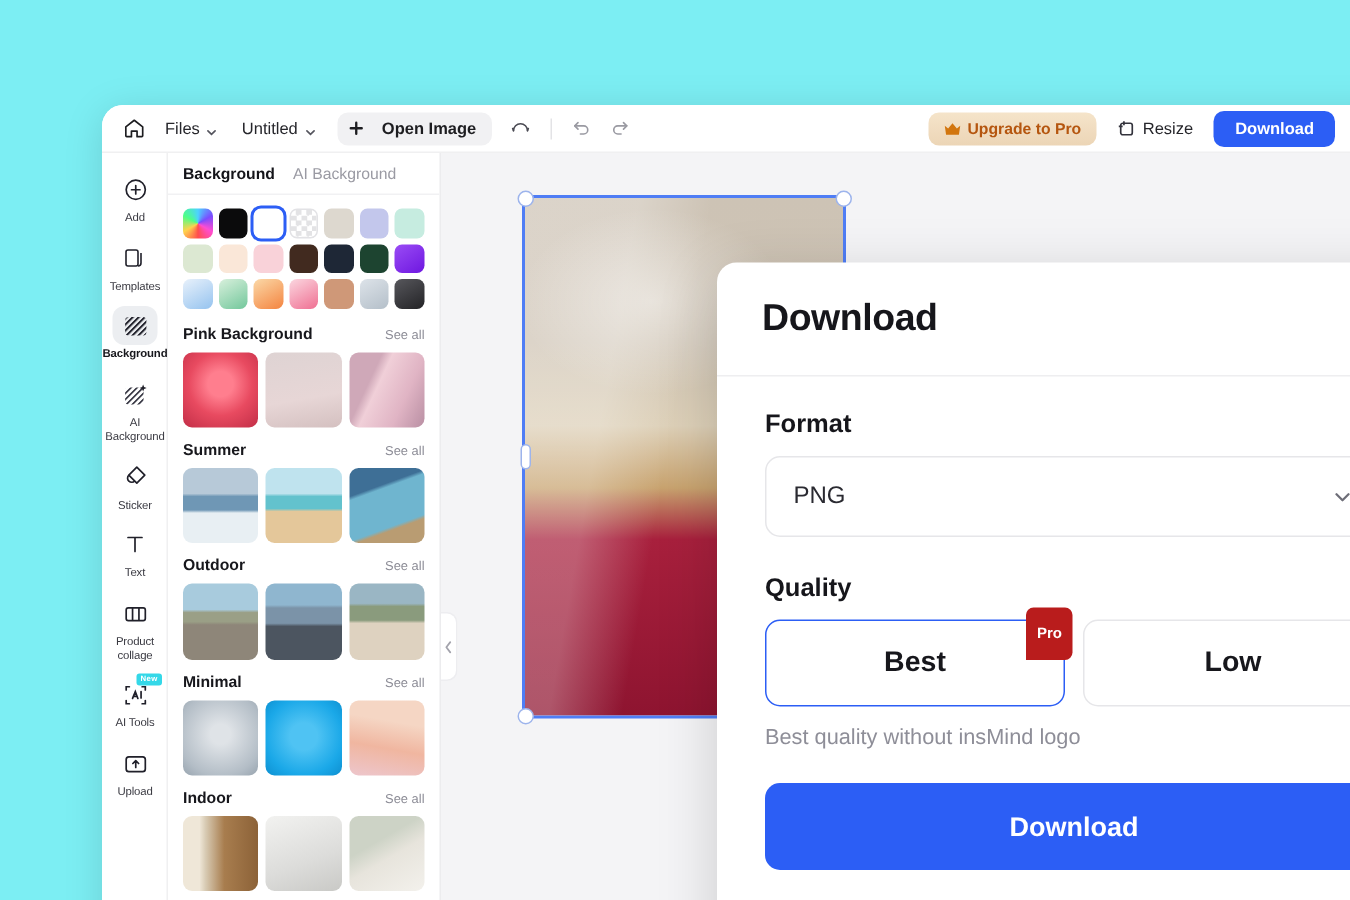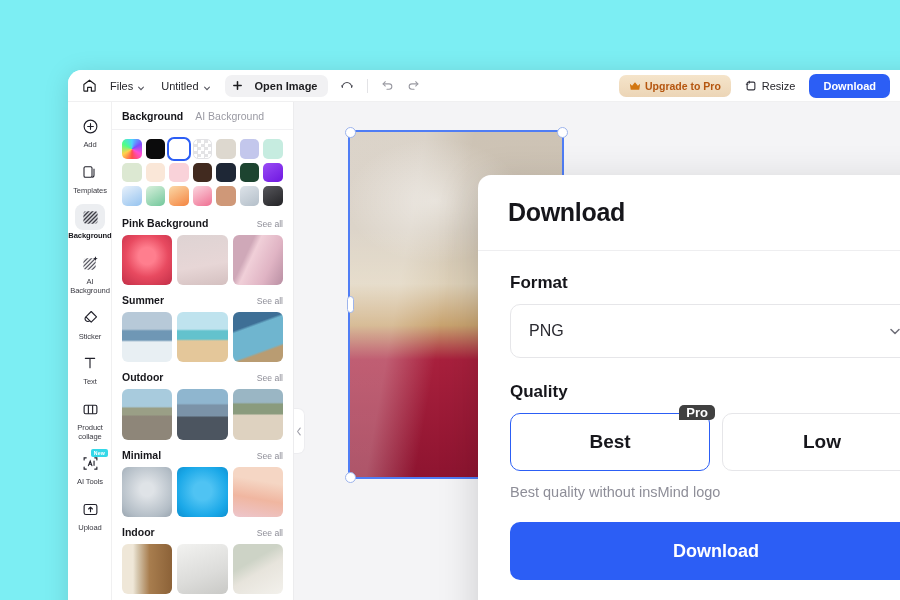--- a/index.html
+++ b/index.html
@@ -203,22 +203,22 @@
   #quality-row { display: flex; gap: 12px; }
   .q-btn {
     flex: 1; height: 58px; border: 1px solid #e6e6e9; border-radius: 10px;
     display: flex; align-items: center; justify-content: center;
     font-size: 19px; font-weight: 700; color: #17171c;
     cursor: pointer; position: relative;
   }
   .q-btn.sel { border: 1.5px solid #2c5ef5; }
   .pro-badge {
     position: absolute; top: -9px; right: -6px;
-    background: #404040; color: #fff; font-size: 13px; font-weight: 700;
-    padding: 0 7px; border-radius: 5px 5px 5px 0;
+    background: #b91c1c; color: #fff; font-size: 10px; font-weight: 700;
+    padding: 12px 7px; border-radius: 5px 5px 5px 0;
   }
   #quality-hint { font-size: 14.5px; color: #8e8e98; margin-top: 13px; }
   #modal-download {
     margin-top: 22px; height: 58px; background: #2c5ef5;
     border-radius: 10px; color: #fff; font-size: 18px; font-weight: 700;
     display: flex; align-items: center; justify-content: center; cursor: pointer;
   }
 </style>
 </head>
 <body>

